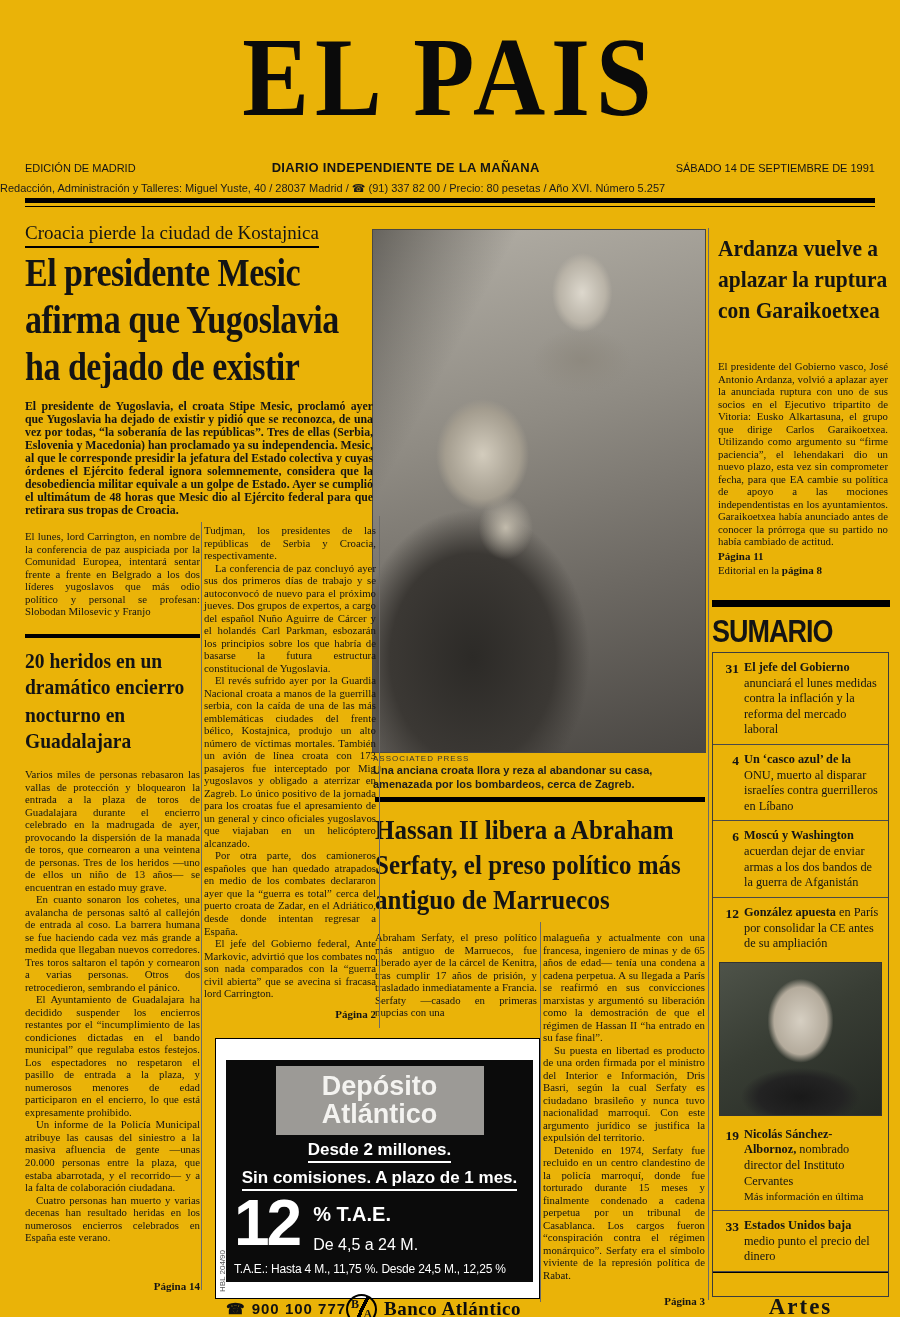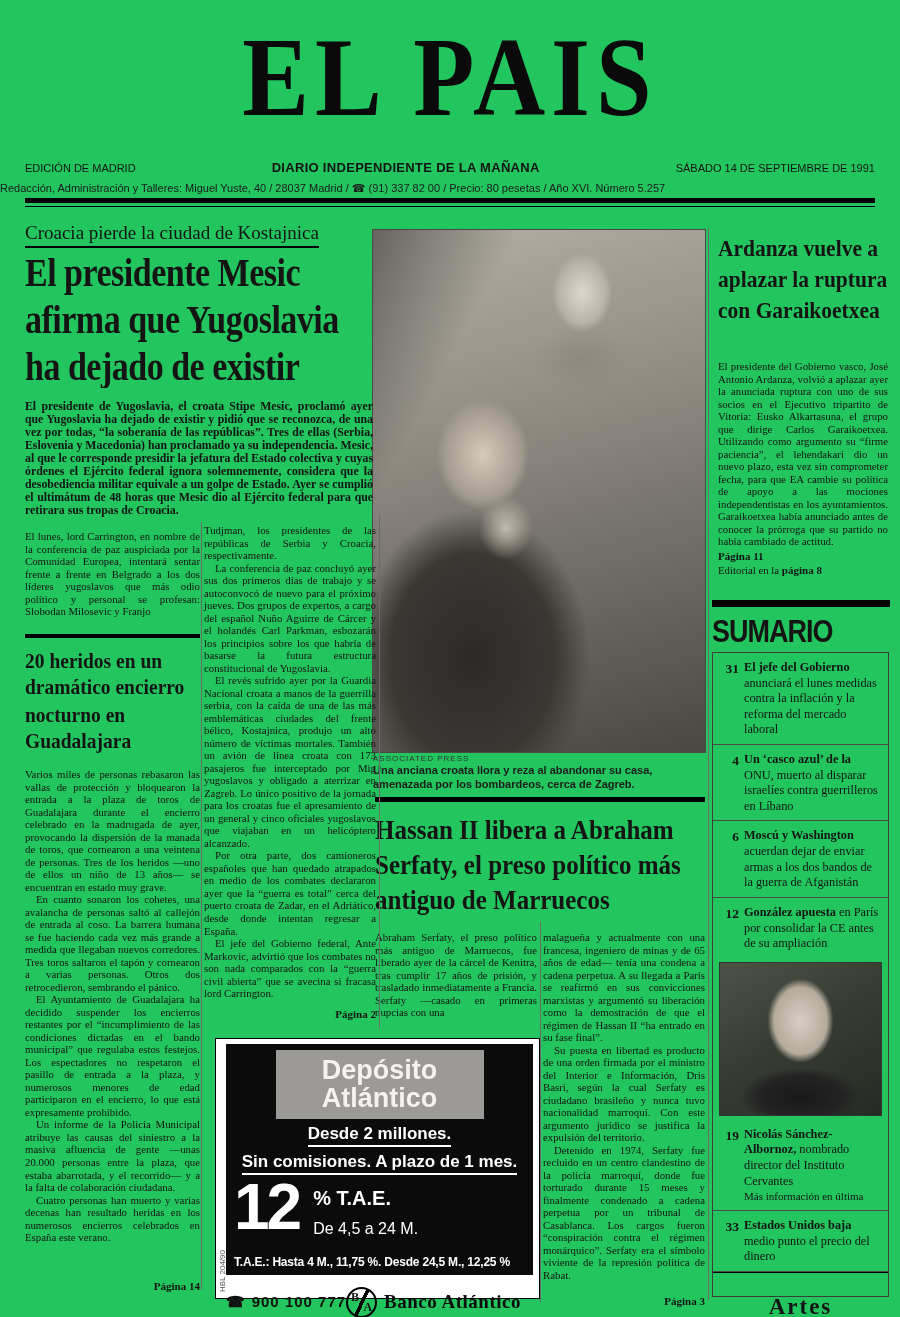--- a/index.html
+++ b/index.html
@@ -1,18 +1,18 @@
 <!DOCTYPE html>
 <html lang="es"><head>
 <meta charset="utf-8">
 <style>
   html,body { margin:0; padding:0; background:#e8e6e1; }
   #page {
     position:relative; width:900px; height:1317px; margin:0 auto;
-    background:#22c55e; color:#141414; overflow:hidden;
+    background:#eab308; color:#141414; overflow:hidden;
     font-family:"Liberation Serif", serif;
   }
   
   .masthead {
     position:absolute; left:0; top:22px; width:100%; text-align:center;
     font-family:"Liberation Serif", serif; font-weight:bold; font-size:100px;
     letter-spacing:6px; line-height:1; transform:scaleY(1.12); transform-origin:center top;
     color:#0a0a0a;
   }
   .info-row { position:absolute; left:25px; right:25px; top:160px;
@@ -88,33 +88,33 @@
     background:
       radial-gradient(ellipse 44px 56px at 50% 38%, #d6cfc2 0%, #b4ab9c 60%, rgba(0,0,0,0) 75%),
       radial-gradient(ellipse 70px 34px at 50% 88%, #191919 0%, #232323 60%, rgba(0,0,0,0) 85%),
       linear-gradient(150deg, #4e5349 0%, #383d34 45%, #262a24 100%); }
   .artes { border-top:1px solid #000; text-align:center; font-weight:bold;
     font-size:23px; letter-spacing:2px; padding:21px 0 6px; }
   
   .vrule { position:absolute; width:1px; background:#6b6b6b; }
   
   .ad { position:absolute; left:215px; top:1038px; width:325px; height:261px;
-    border:1px solid #000; background:#fff; box-sizing:border-box; padding:5px 6px 0 10px;
+    border:1px solid #000; background:#fff; box-sizing:border-box; padding:21px 6px 0 10px;
     font-family:"Liberation Sans", sans-serif; }
   .ad-black { background:#0b0b0b; color:#fff; padding:6px 8px 6px; }
   .ad-brand { width:200px; margin:0 auto; background:#9c9a96; color:#f4f3f0;
     text-align:center; font-weight:bold; font-size:27px; line-height:1.05; padding:6px 4px; }
   .ad-under { display:block; width:fit-content; margin:5px auto 0; font-weight:bold;
     font-size:17px; border-bottom:2px solid #fff; padding-bottom:1px; white-space:nowrap; }
   .ad-rate-row { display:flex; align-items:flex-start; margin-top:2px; }
   .ad-rate-num { font-size:64px; font-weight:bold; letter-spacing:-3px; line-height:0.95; }
   .ad-rate-side { margin-left:14px; padding-top:10px; }
   .ad-rate-unit { font-weight:bold; font-size:20px; }
   .ad-range { font-size:16px; margin-top:10px; }
-  .ad-fine { font-weight:bold; font-size:12px; margin-top:17px; white-space:nowrap; letter-spacing:-0.2px; }
+  .ad-fine { font-weight:normal; font-size:12px; margin-top:8px; white-space:nowrap; letter-spacing:-0.2px; }
   .ad-strip { display:flex; justify-content:flex-start; align-items:center; padding:12px 2px 0 0; }
   .ad-phone { font-size:15px; font-weight:bold; letter-spacing:1px; color:#111; }
   .phone-glyph { font-size:15px; margin-right:6px; }
   .bank { display:flex; align-items:center; }
   .logo-circle { position:relative; width:27px; height:27px; border:2px solid #000;
     border-radius:50%; margin-right:7px; display:inline-block;
     background:linear-gradient(115deg, rgba(0,0,0,0) 46%, #000 46%, #000 56%, rgba(0,0,0,0) 56%); }
   .logo-circle b { position:absolute; font-family:"Liberation Serif", serif; font-size:12px; }
   .logo-b { left:3px; top:1px; }
   .logo-a { right:3px; bottom:1px; }

